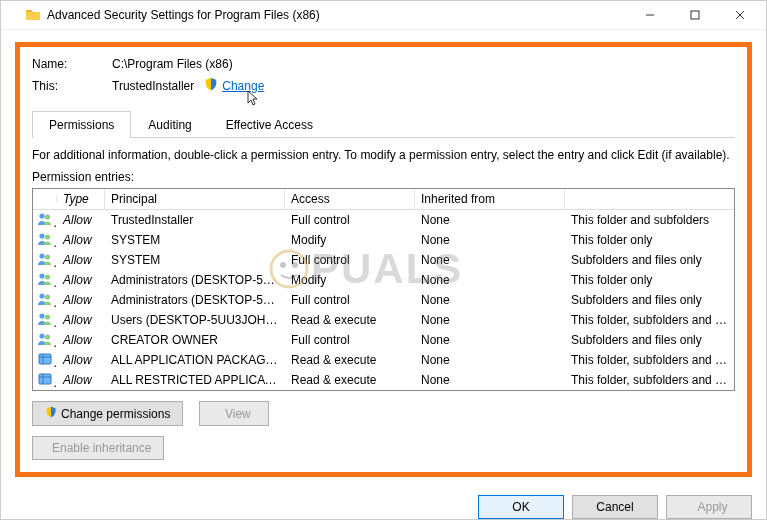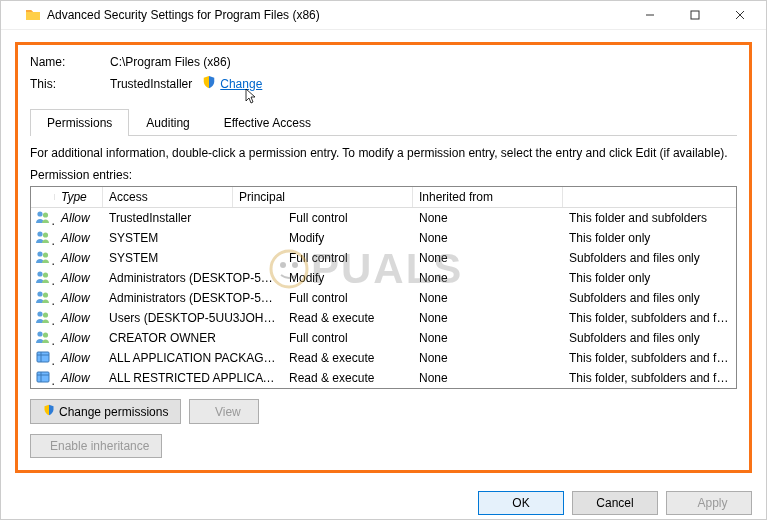--- a/index.html
+++ b/index.html
@@ -37,21 +37,21 @@
     display: flex; align-items: center; justify-content: center;
     color: #444;
   }
   .content {
     flex: 1;
     padding: 12px 14px 10px 14px;
     display: flex;
     flex-direction: column;
   }
   .panel {
-    border: 3px solid #f97316;
+    border: 5px solid #f97316;
     padding: 10px 12px 12px 12px;
     flex: 1;
     display: flex;
     flex-direction: column;
   }
   .fieldrow { display: flex; margin-bottom: 6px; align-items: center; }
   .fieldlabel { width: 80px; }
   .owner-row .shield { margin: 0 2px 0 10px; }
   .change-link {
     color: #0066cc;
@@ -105,21 +105,21 @@
     text-overflow: ellipsis;
   }
   .th { border-right: 1px solid #e5e5e5; }
   .col-icon { width: 24px; flex: 0 0 24px; padding-left: 4px; }
   .col-type { width: 48px; flex: 0 0 48px; font-style: italic; }
   .col-principal { width: 180px; flex: 0 0 180px; }
   .col-access { width: 130px; flex: 0 0 130px; }
   .col-inherited { width: 150px; flex: 0 0 150px; }
   .col-applies { flex: 1; }
   .trow { height: 20px; }
-  .btnrow { display: flex; gap: 8px; margin-top: 10px; }
+  .btnrow { display: flex; gap: 16px; margin-top: 10px; }
   .btn {
     border: 1px solid #adadad;
     background: #e1e1e1;
     padding: 4px 12px;
     min-width: 70px;
     text-align: center;
     cursor: pointer;
     display: inline-flex;
     align-items: center;
     justify-content: center;
@@ -209,22 +209,22 @@
         <div class="tab">Effective Access</div>
       </div>
 
       <div class="info-text">For additional information, double-click a permission entry. To modify a permission entry, select the entry and click Edit (if available).</div>
       <div class="entries-label">Permission entries:</div>
 
       <div class="table">
         <div class="thead">
           <div class="th col-icon"></div>
           <div class="th col-type">Type</div>
+          <div class="th col-principal">Principal</div>
           <div class="th col-access">Access</div>
-          <div class="th col-principal">Principal</div>
           <div class="th col-inherited">Inherited from</div>
         </div>
         <div id="tbody">
             <div class="trow">
               <div class="td col-icon"><svg width="16" height="16" viewBox="0 0 16 16">
                   <circle cx="5" cy="5" r="2.6" fill="#5aa0e0"></circle>
                   <circle cx="10.5" cy="6" r="2.6" fill="#8fcf7a"></circle>
                   <path d="M1 14c0-2.5 2-4 4-4s4 1.5 4 4" fill="#5aa0e0"></path>
                   <path d="M7 14c0-2.2 1.8-3.6 3.6-3.6S14 11.8 14 14" fill="#8fcf7a"></path>
                 </svg></div>

